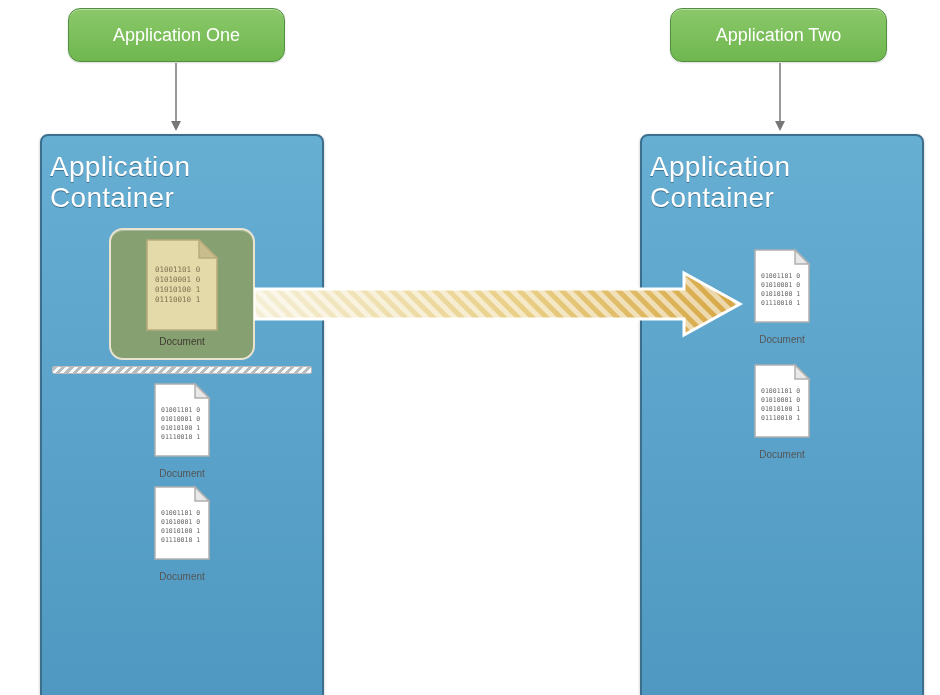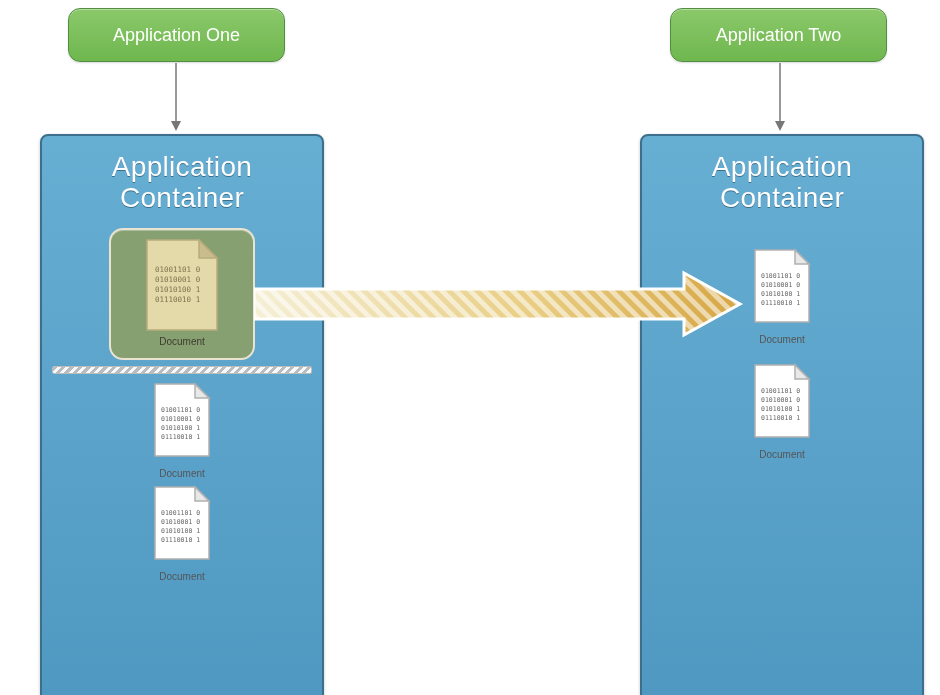--- a/index.html
+++ b/index.html
@@ -38,21 +38,21 @@
     position: absolute;
     width: 280px;
     border: 2px solid #3b6f8c;
     border-radius: 8px;
     background: linear-gradient(#67aed3, #4f98c1);
     box-shadow: 0 1px 3px rgba(0,0,0,0.25);
     color: #fff;
     padding: 10px 0 14px 0;
   }
   .container-title {
-    text-align: center;
+    text-align: left;
     font-size: 28px;
     line-height: 1.1;
     margin: 6px 8px 14px 8px;
     text-shadow: 0 1px 0 #3b6f8c;
     letter-spacing: 0.3px;
     white-space: pre-line;
   }
 
   
   .doc-highlight {

